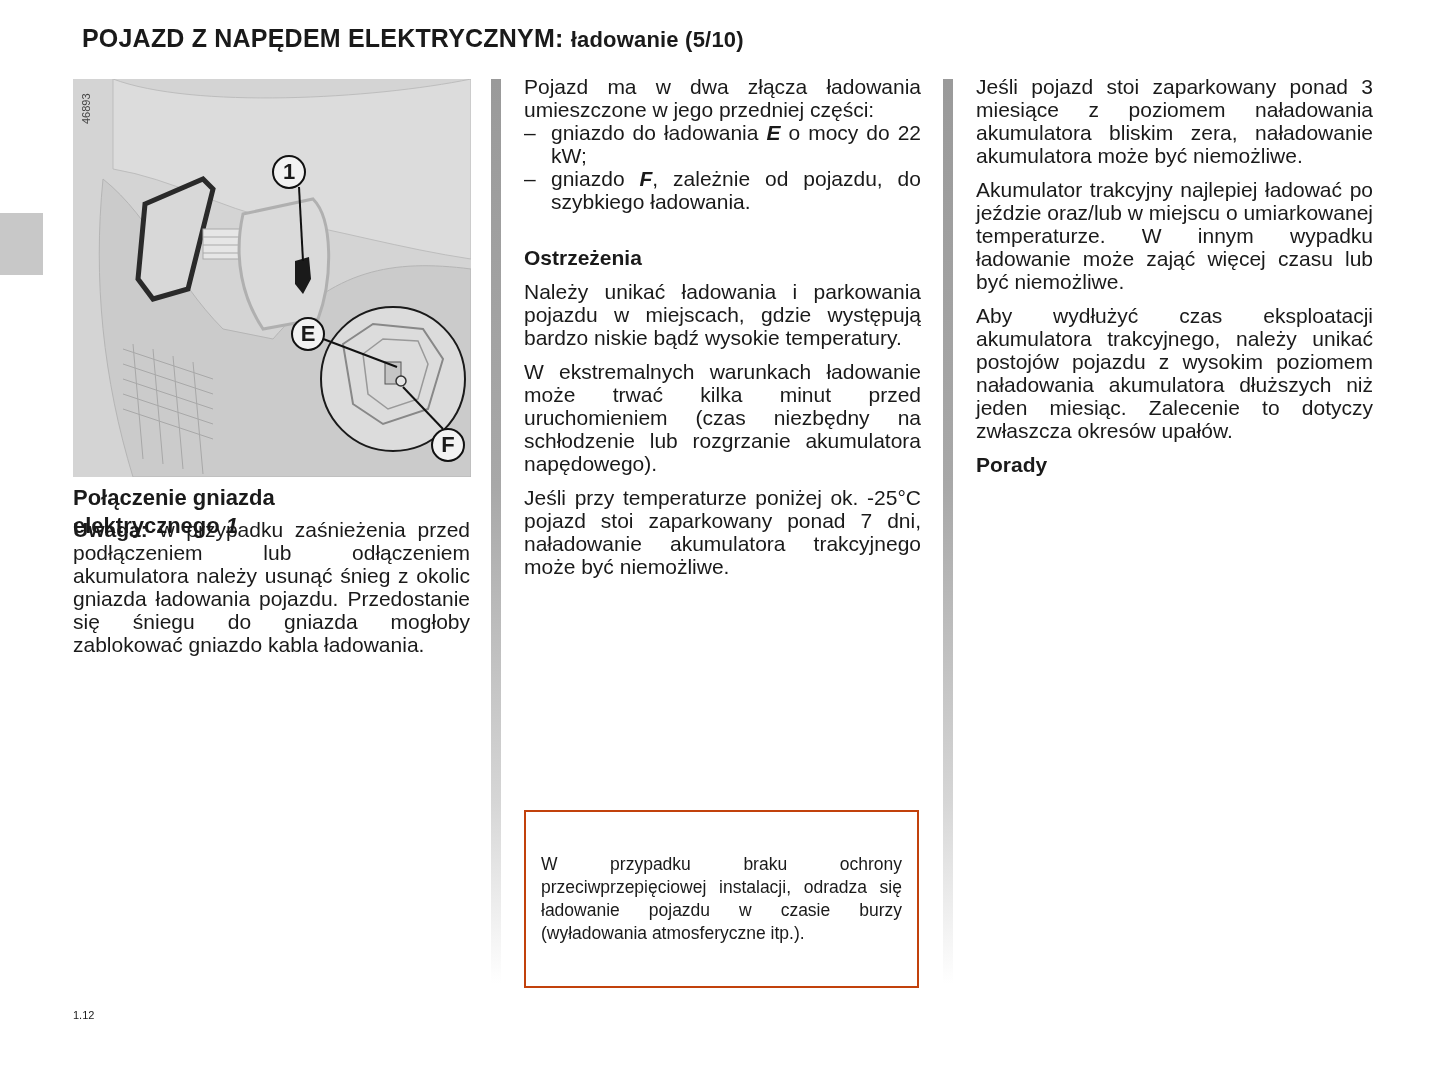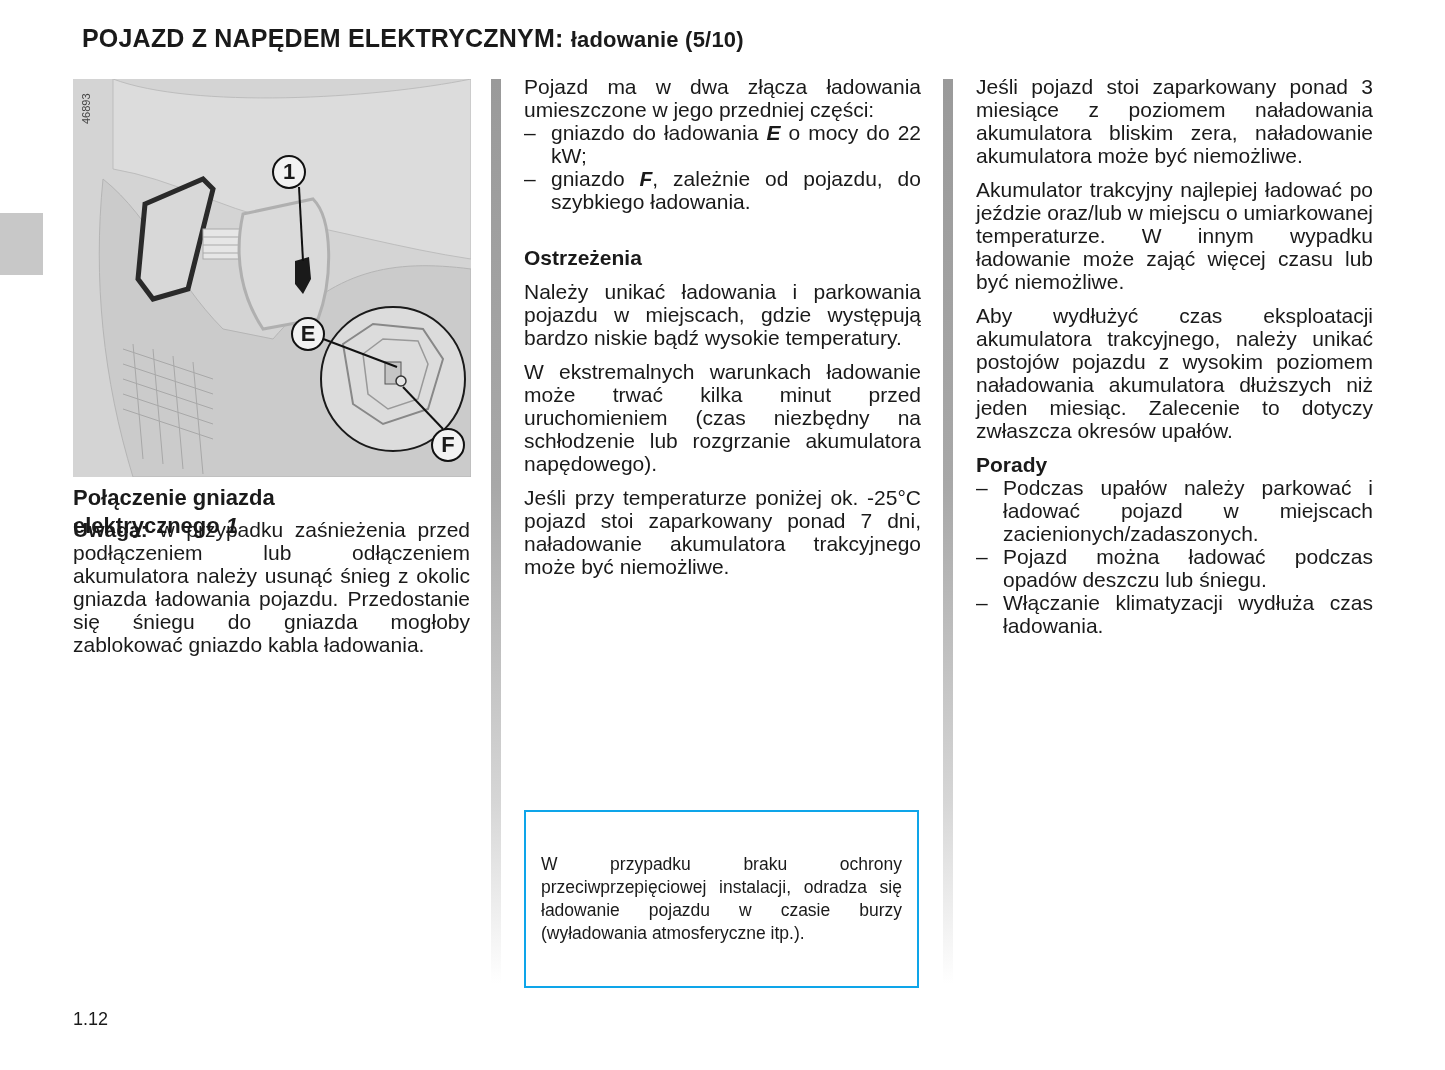--- a/index.html
+++ b/index.html
@@ -39,27 +39,27 @@
     }
     .col2 { left: 524px; top: 75px; width: 397px; }
     .col3 { left: 976px; top: 75px; width: 397px; }
     .dash-list { list-style: none; margin: 0 0 11px 0; padding: 0; }
     .dash-list li { position: relative; padding-left: 27px; }
     .dash-list li::before { content: "–"; position: absolute; left: 0; top: 0; }
     .h-bold { font-weight: bold; margin: 0 0 11px 0; }
     .tight { margin-bottom: 0 !important; }
     .warn-box {
       position: absolute; left: 524px; top: 810px; width: 391px; height: 174px;
-      border: 2px solid #0ea5e9; background: #fff;
+      border: 2px solid #c2410c; background: #fff;
     }
     .warn-box p {
       margin: 0; position: absolute; left: 15px; right: 15px; top: 41px;
       font-size: 17.5px; line-height: 23px; text-align: justify;
     }
-    .page-number { position: absolute; left: 73px; top: 1009px; font-size: 18px; }
+    .page-number { position: absolute; left: 73px; top: 1009px; font-size: 11px; }
     .callout {
       position: absolute; width: 30px; height: 30px; border: 2px solid #111; border-radius: 50%;
       background: #f2f2f2; font-weight: bold; font-size: 22px; text-align: center; line-height: 30px;
     }
   </style>
 </head>
 <body>
 
 <div class="page-title">
   <span>POJAZD Z NAPĘDEM ELEKTRYCZNYM:</span>
@@ -130,20 +130,15 @@
 
 <div class="warn-box">
   <p>W przypadku braku ochrony przeciwprzepięciowej instalacji, odradza się ładowanie pojazdu w czasie burzy (wyładowania atmosferyczne itp.).</p>
 </div>
 
 <div class="col-text col3">
   <p>Jeśli pojazd stoi zaparkowany ponad 3 miesiące z poziomem naładowania akumulatora bliskim zera, naładowanie akumulatora może być niemożliwe.</p>
   <p>Akumulator trakcyjny najlepiej ładować po jeździe oraz/lub w miejscu o umiarkowanej temperaturze. W innym wypadku ładowanie może zająć więcej czasu lub być niemożliwe.</p>
   <p>Aby wydłużyć czas eksploatacji akumulatora trakcyjnego, należy unikać postojów pojazdu z wysokim poziomem naładowania akumulatora dłuższych niż jeden miesiąc. Zalecenie to dotyczy zwłaszcza okresów upałów.</p>
   <p class="h-bold tight">Porady</p>
-  <ul class="dash-list">
-    <li>Podczas upałów należy parkować i ładować pojazd w miejscach zacienionych/zadaszonych.</li>
-    <li>Pojazd można ładować podczas opadów deszczu lub śniegu.</li>
-    <li>Włączanie klimatyzacji wydłuża czas ładowania.</li>
-  </ul>
 </div>
 
 <div class="page-number">1.12</div>
 
 </body></html>

